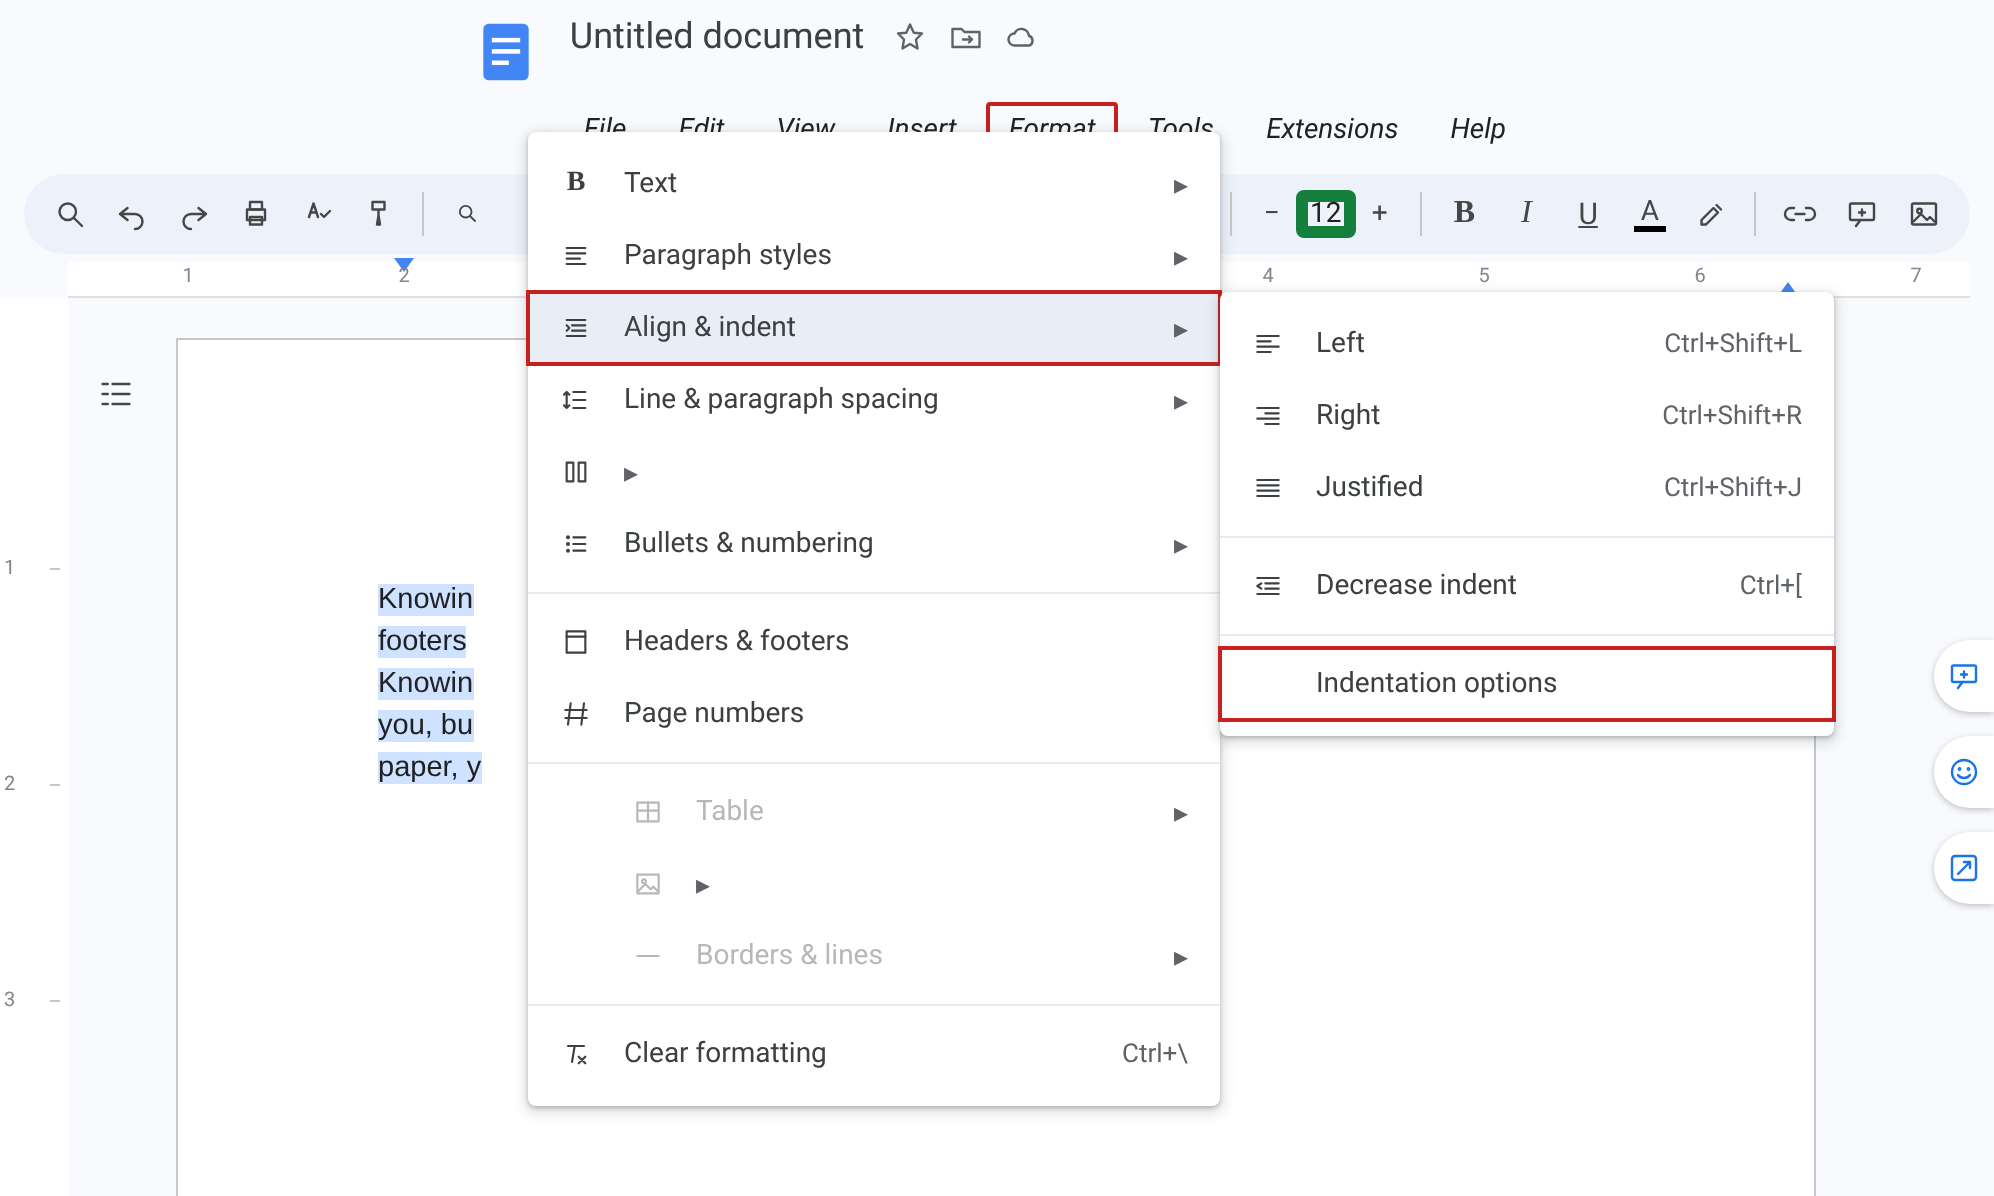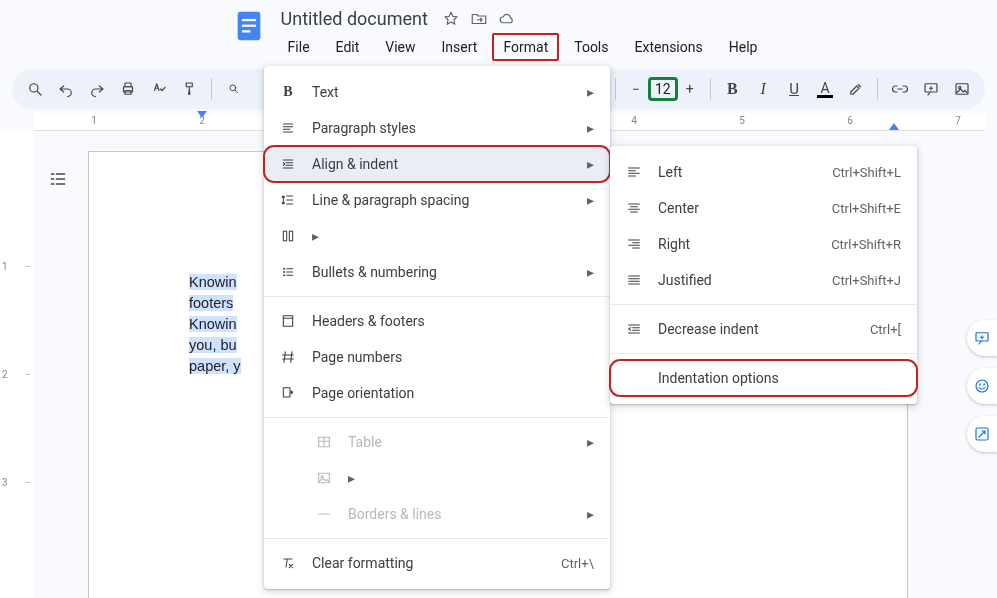--- a/index.html
+++ b/index.html
@@ -7,30 +7,30 @@
   body { background:#f8fafd; }
   
   .hdr { display:flex; align-items:flex-start; padding:6px 8px 0 8px;justify-content:center; }
   .doc-icon { width:40px; height:40px; border-radius:8px; display:flex; align-items:center; justify-content:center; margin-right:8px; }
   .doc-icon svg { width:34px; height:34px; }
   .titlebar { display:flex; flex-direction:column; }
   .title-row { display:flex; align-items:center; gap:10px; }
   .doc-title { font-size:18px; color:#3c4043; padding:2px 4px; }
   .title-icons { display:flex; gap:10px; color:#5f6368; }
   .title-icons span { display:inline-flex; align-items:center; }
-  .menubar { display:flex; gap:4px; margin-top:2px; }
+  .menubar { display:flex; gap:4px; margin-top:20px;font-style:italic; }
   .menu-item { padding:4px 9px; border-radius:4px; color:#202124; font-size:14px; border:2px solid transparent; cursor:pointer; }
   .menu-item.active { border:2px solid #c5221f; border-radius:2px; }
   
   .toolbar-wrap { padding:8px 12px 0 12px; }
   .toolbar { height:40px; background:#edf2fa; border-radius:24px; display:flex; align-items:center; padding:0 10px; gap:4px; color:#444746; }
   .tbtn { width:28px; height:28px; border-radius:4px; display:flex; align-items:center; justify-content:center; cursor:pointer; color:#444746; }
   .tsep { width:1px; height:22px; background:#c7c7c7; margin:0 4px; }
   .fontsize { display:flex; align-items:center; gap:0; }
-  .fontsize .box { width:30px; height:24px; border:3px solid #15803d; border-radius:4px; display:flex; align-items:center; justify-content:center; font-size:14px; color:#1f1f1f; }
+  .fontsize .box { width:30px; height:24px; border:6px solid #15803d; border-radius:4px; display:flex; align-items:center; justify-content:center; font-size:14px; color:#1f1f1f; }
   .fontsize .pm { width:24px; height:24px; display:flex; align-items:center; justify-content:center; cursor:pointer; }
   .toolbar .gap { width:370px; }
   
   .workspace { display:flex; position:relative; }
   .vruler { width:34px; height:470px; background:#fff; position:relative; margin-left:0; }
   .vruler .marks { position:absolute; left:0; top:10px; bottom:0; width:100%; }
   .vtick { position:absolute; left:0; width:34px; font-size:10px; color:#80868b; text-align:left; padding-left:2px; }
   .vtick:before { content:""; display:block; position:absolute; right:4px; top:5px; width:5px; height:1px; background:#c4c7c5; }
   .outline-btn { position:absolute; top:30px; left:40px; width:36px; height:36px; border-radius:18px; display:flex; align-items:center; justify-content:center; color:#444746; cursor:pointer; }
   .hruler { height:18px; background:#fff; position:relative; margin-left:34px; margin-right:12px; margin-top:4px; border-bottom:1px solid #e0e0e0; font-size:10px; color:#80868b; }
@@ -43,21 +43,21 @@
   
   .menu { position:absolute; background:#fff; border-radius:4px; box-shadow:0 2px 6px 2px rgba(60,64,67,.15),0 1px 2px rgba(60,64,67,.3); padding:8px 0; z-index:50; font-size:14px; color:#3c4043; }
   .mitem { display:flex; align-items:center; height:36px; padding:0 16px 0 14px; gap:14px; cursor:pointer; position:relative; }
   .mitem.disabled { color:#b5b8bb;margin-left:36px; }
   .mitem .ico { width:20px; display:flex; align-items:center; justify-content:center; color:inherit; }
   .mitem .lbl { flex:1; white-space:nowrap; }
   .mitem .chev { color:#5f6368; }
   .mitem .short { color:#5f6368; font-size:13px; margin-left:20px; }
   .msep { height:1px; background:#e8eaed; margin:6px 0; }
   .mitem.hover { background:#e9eef6; }
-  .redbox { outline:2px solid #c5221f; outline-offset:-1px;border-radius:10px; }
+  .redbox { outline:2px solid #c5221f; outline-offset:-1px; }
   .format-menu { left:264px; top:66px; width:346px; }
   .align-menu { left:610px; top:146px; width:307px; }
   
   .side-buttons { position:absolute; right:0; top:320px; display:flex; flex-direction:column; gap:12px; }
   .side-buttons .sbtn { width:30px; height:36px; background:#fff; border-radius:18px 0 0 18px; box-shadow:0 1px 3px rgba(60,64,67,.3); display:flex; align-items:center; justify-content:center; color:#1a73e8; cursor:pointer; }
   
   svg { stroke:currentColor; fill:none; stroke-width:1.6; stroke-linecap:round; stroke-linejoin:round; }
 </style>
 </head>
 <body>
@@ -298,29 +298,20 @@
     <span class="lbl">Headers &amp; footers</span>
   </div>
   <div class="mitem">
     <span class="ico">
         <svg width="16" height="16" viewBox="0 0 24 24">
           <path d="M8 4 6 20M18 4l-2 16M4 9h16M4 15h16"></path>
         </svg>
       </span>
     <span class="lbl">Page numbers</span>
   </div>
-  <div class="mitem">
-    <span class="ico">
-        <svg width="16" height="16" viewBox="0 0 24 24">
-          <rect x="5" y="4" width="10" height="14"></rect>
-          <path d="M15 11h4l-2-2m2 2-2 2"></path>
-        </svg>
-      </span>
-    <span class="lbl">Page orientation</span>
-  </div>
   <div class="msep"></div>
   <div class="mitem disabled">
     <span class="ico">
         <svg width="16" height="16" viewBox="0 0 24 24">
           <rect x="4" y="5" width="16" height="14"></rect>
           <path d="M4 11h16M12 5v14"></path>
         </svg>
       </span>
     <span class="lbl">Table</span>
     <span class="chev">▸</span>
@@ -358,29 +349,20 @@
 
 <div class="menu align-menu">
   <div class="mitem">
     <span class="ico">
         <svg width="16" height="16" viewBox="0 0 24 24">
           <path d="M4 6h16M4 10h10M4 14h16M4 18h10"></path>
         </svg>
       </span>
     <span class="lbl">Left</span>
     <span class="short">Ctrl+Shift+L</span>
-  </div>
-  <div class="mitem">
-    <span class="ico">
-        <svg width="16" height="16" viewBox="0 0 24 24">
-          <path d="M4 6h16M7 10h10M4 14h16M7 18h10"></path>
-        </svg>
-      </span>
-    <span class="lbl">Center</span>
-    <span class="short">Ctrl+Shift+E</span>
   </div>
   <div class="mitem">
     <span class="ico">
         <svg width="16" height="16" viewBox="0 0 24 24">
           <path d="M4 6h16M10 10h10M4 14h16M10 18h10"></path>
         </svg>
       </span>
     <span class="lbl">Right</span>
     <span class="short">Ctrl+Shift+R</span>
   </div>

